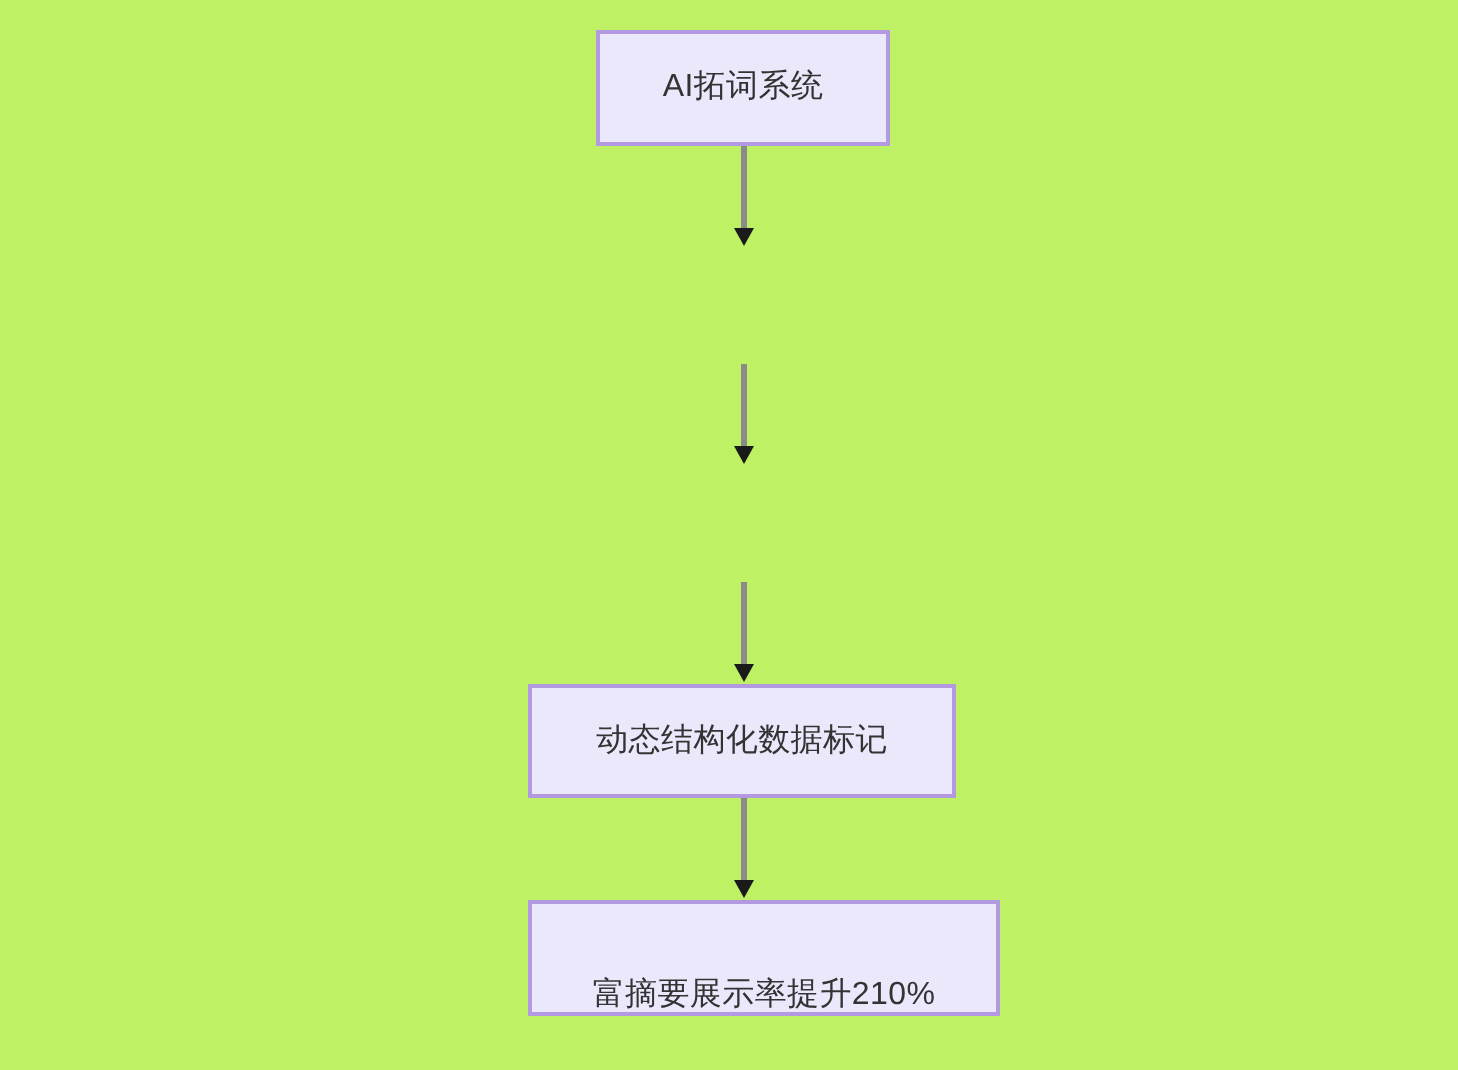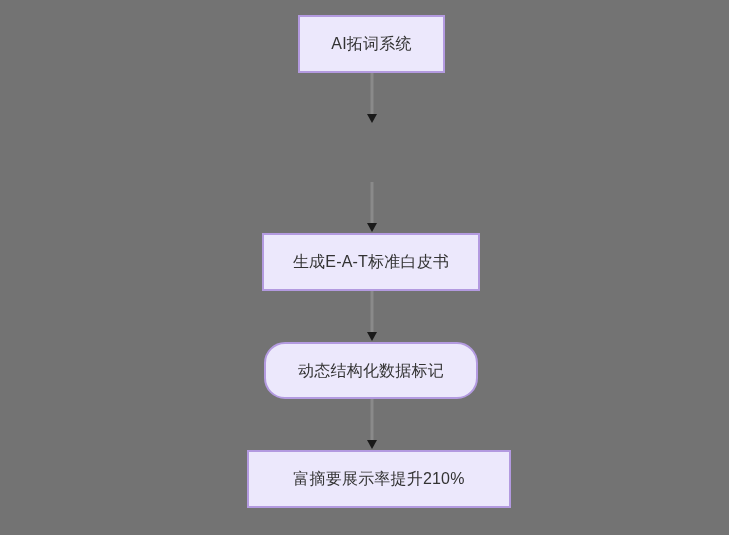--- a/index.html
+++ b/index.html
@@ -10,21 +10,21 @@
     width: 729px;
     height: 535px;
     background: #f8f9fa;
     font-family: "Liberation Sans", "DejaVu Sans", sans-serif;
     overflow: hidden;
   }
   #flowchart {
     position: relative;
     width: 729px;
     height: 535px;
-    background: #737373;
+    background: #bef264;
   }
   .node {
     position: absolute;
     box-sizing: border-box;
     background: #ece8fc;
     border: 2px solid #b39ae0;
     display: flex;
     align-items: center;
     justify-content: center;
     color: #333333;
@@ -48,22 +48,22 @@
     height: 0;
     border-left: 5px solid transparent;
     border-right: 5px solid transparent;
     border-top: 9px solid #1a1a1a;
     transform: translateX(-50%);
   }
   
   #node-0 { left: 298px; top: 15px;  width: 147px; height: 58px; }
   #node-1 { left: 276px; top: 124px; width: 190px; height: 58px; }
   #node-2 { left: 262px; top: 233px; width: 218px; height: 58px; }
-  #node-3 { left: 264px; top: 342px; width: 214px; height: 57px; border-radius: 21px; }
-  #node-4 { left: 247px; top: 450px; width: 264px; height: 58px; }
+  #node-3 { left: 264px; top: 342px; width: 214px; height: 57px; }
+  #node-4 { left: 264px; top: 450px; width: 236px; height: 58px; align-items: flex-end; }
   
   #edge-0 { left: 371.5px; top: 73px;  height: 43px; }
   #edge-1 { left: 371.5px; top: 182px; height: 43px; }
   #edge-2 { left: 371.5px; top: 291px; height: 43px; }
   #edge-3 { left: 371.5px; top: 399px; height: 43px; }
   #arrow-0 { left: 371.5px; top: 114px; }
   #arrow-1 { left: 371.5px; top: 223px; }
   #arrow-2 { left: 371.5px; top: 332px; }
   #arrow-3 { left: 371.5px; top: 440px; }
 </style>
@@ -76,23 +76,20 @@
     <span class="node-label">AI拓词系统</span>
   </div>
 
   <div class="edge" id="edge-0"></div>
   <div class="arrowhead" id="arrow-0"></div>
 
 
   <div class="edge" id="edge-1"></div>
   <div class="arrowhead" id="arrow-1"></div>
 
-  <div class="node" id="node-2">
-    <span class="node-label">生成E-A-T标准白皮书</span>
-  </div>
 
   <div class="edge" id="edge-2"></div>
   <div class="arrowhead" id="arrow-2"></div>
 
   <div class="node" id="node-3">
     <span class="node-label">动态结构化数据标记</span>
   </div>
 
   <div class="edge" id="edge-3"></div>
   <div class="arrowhead" id="arrow-3"></div>

